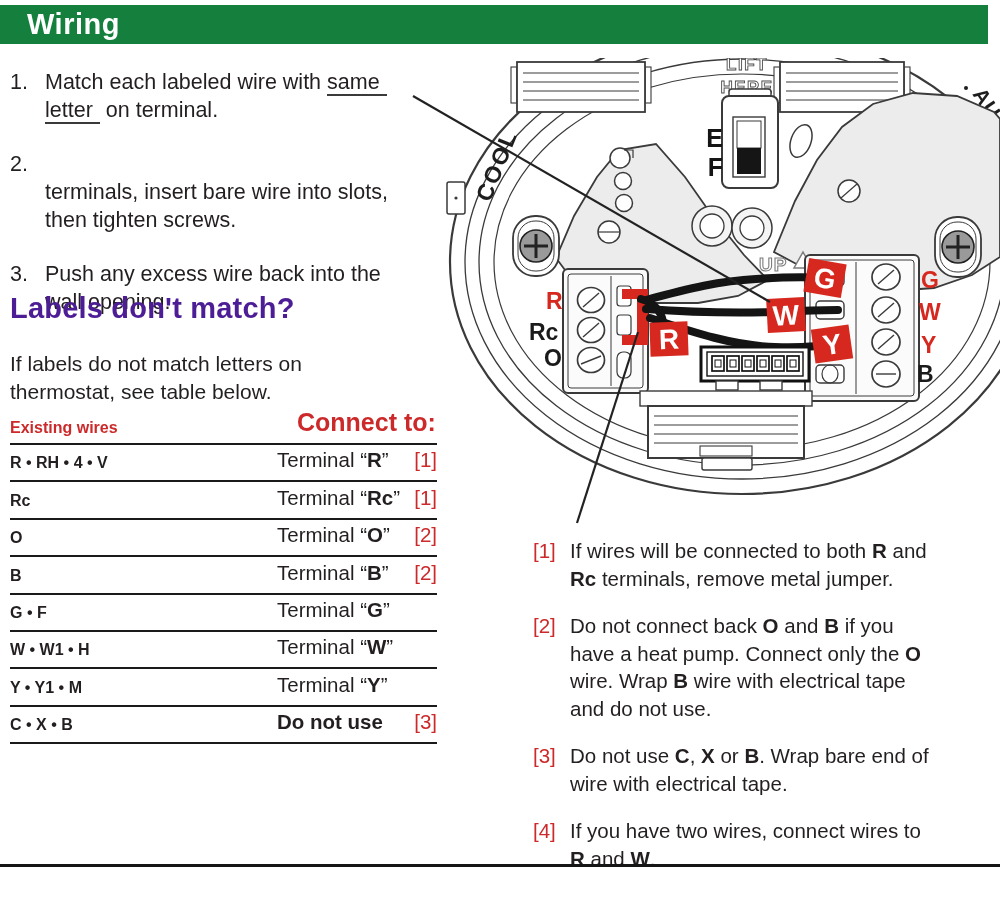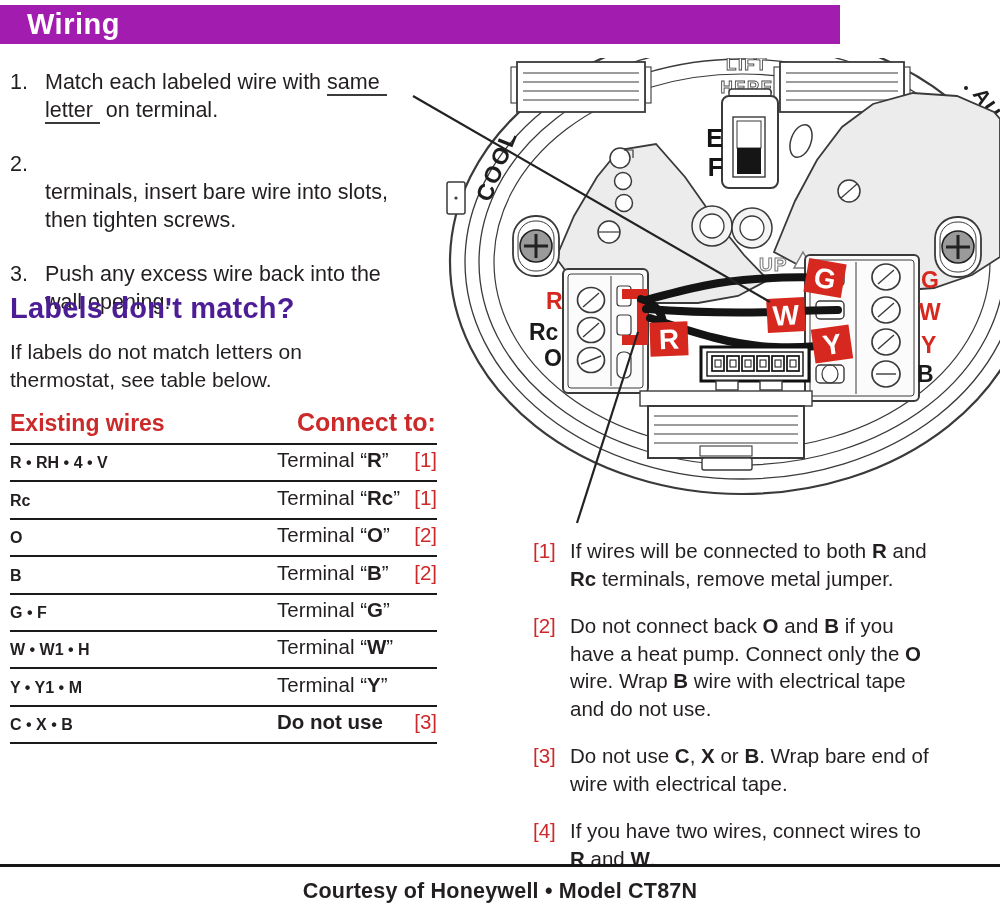--- a/index.html
+++ b/index.html
@@ -4,37 +4,37 @@
 <style>
   * { margin:0; padding:0; box-sizing:border-box; }
   html,body { background:#fff; }
   .page {
     position:relative; width:1000px; height:917px; background:#fff;
     font-family:"Liberation Sans", sans-serif; color:#231f20; overflow:hidden;
   }
   .abs { position:absolute; }
 
   
-  .banner { left:0; top:5px; width:840px; height:39px; background:#a21caf; }
+  .banner { left:0; top:5px; width:988px; height:39px; background:#15803d; }
   .banner-title { color:#fff; font-weight:bold; font-size:29px; line-height:39px; margin-left:27px; letter-spacing:.5px; }
 
   
   .instructions { left:10px; top:68px; width:440px; }
   .instr-item { display:flex; font-size:21.5px; line-height:28px; margin-bottom:26px; }
   .instr-num { width:35px; flex:0 0 35px; }
   .ul { border-bottom:2.5px solid #3a3a3a; padding-right:7px; }
 
   
   .h2 { left:10px; top:292px; font-size:29px; font-weight:bold; color:#4c1d95; letter-spacing:.2px; }
-  .intro { left:10px; top:338px; font-size:21px; line-height:28px; width:360px; }
+  .intro { left:10px; top:350px; font-size:21px; line-height:28px; width:360px; }
 
   
   .wire-table { left:10px; top:413px; width:427px; }
   .thead { position:relative; height:32px; border-bottom:2.5px solid #1a1a1a; }
-  .th1 { position:absolute; left:0; bottom:6px; font-size:23px; font-weight:bold; color:#cc2a2a; }
+  .th1 { position:absolute; left:0; bottom:6px; font-size:16px; font-weight:bold; color:#cc2a2a; }
   .th2 { position:absolute; left:267px; bottom:6px; font-size:25px; font-weight:bold; color:#cc2a2a;margin-left:20px; }
   .trow { position:relative; height:37.4px; border-bottom:2px solid #1a1a1a; }
   .td-wires { position:absolute; left:0; bottom:8px; font-size:16px; font-weight:bold; }
   .td-conn  { position:absolute; left:267px; bottom:8px; font-size:20.5px; }
   .td-ref   { position:absolute; right:0; bottom:8px; font-size:20.5px; color:#cc2a2a; }
 
   
   .footnotes { left:533px; top:537px; width:456px; }
   .fnote { display:flex; font-size:20.5px; line-height:27.5px; margin-bottom:20px; }
   .fnote-label { width:37px; flex:0 0 37px; color:#cc2a2a; }
@@ -134,21 +134,20 @@
       <span class="fnote-label">[3]</span>
       <span class="fnote-text"><span>Do not use </span><b>C</b><span>, </span><b>X</b><span> or </span><b>B</b><span>. Wrap bare end of</span><br><span>wire with electrical tape.</span></span>
     </div>
     <div class="fnote">
       <span class="fnote-label">[4]</span>
       <span class="fnote-text"><span>If you have two wires, connect wires to</span><br><b>R</b><span> and </span><b>W</b><span>.</span></span>
     </div>
   </div>
 
   <div class="abs footer-rule"></div>
-  <div class="abs footer-text">Courtesy of Honeywell • Model CT87N</div>
 
   <svg class="diagram" width="1000" height="917" viewBox="0 0 1000 917">
     <defs>
       <clipPath id="dclip">
           <rect x="443" y="58" width="557" height="447"></rect>
         </clipPath>
     </defs>
     <g clip-path="url(#dclip)" stroke="#3a3a3a" fill="none" stroke-width="1.5">
 
       <ellipse cx="742" cy="262" rx="292" ry="232" fill="#ffffff" stroke-width="2.2"></ellipse>

